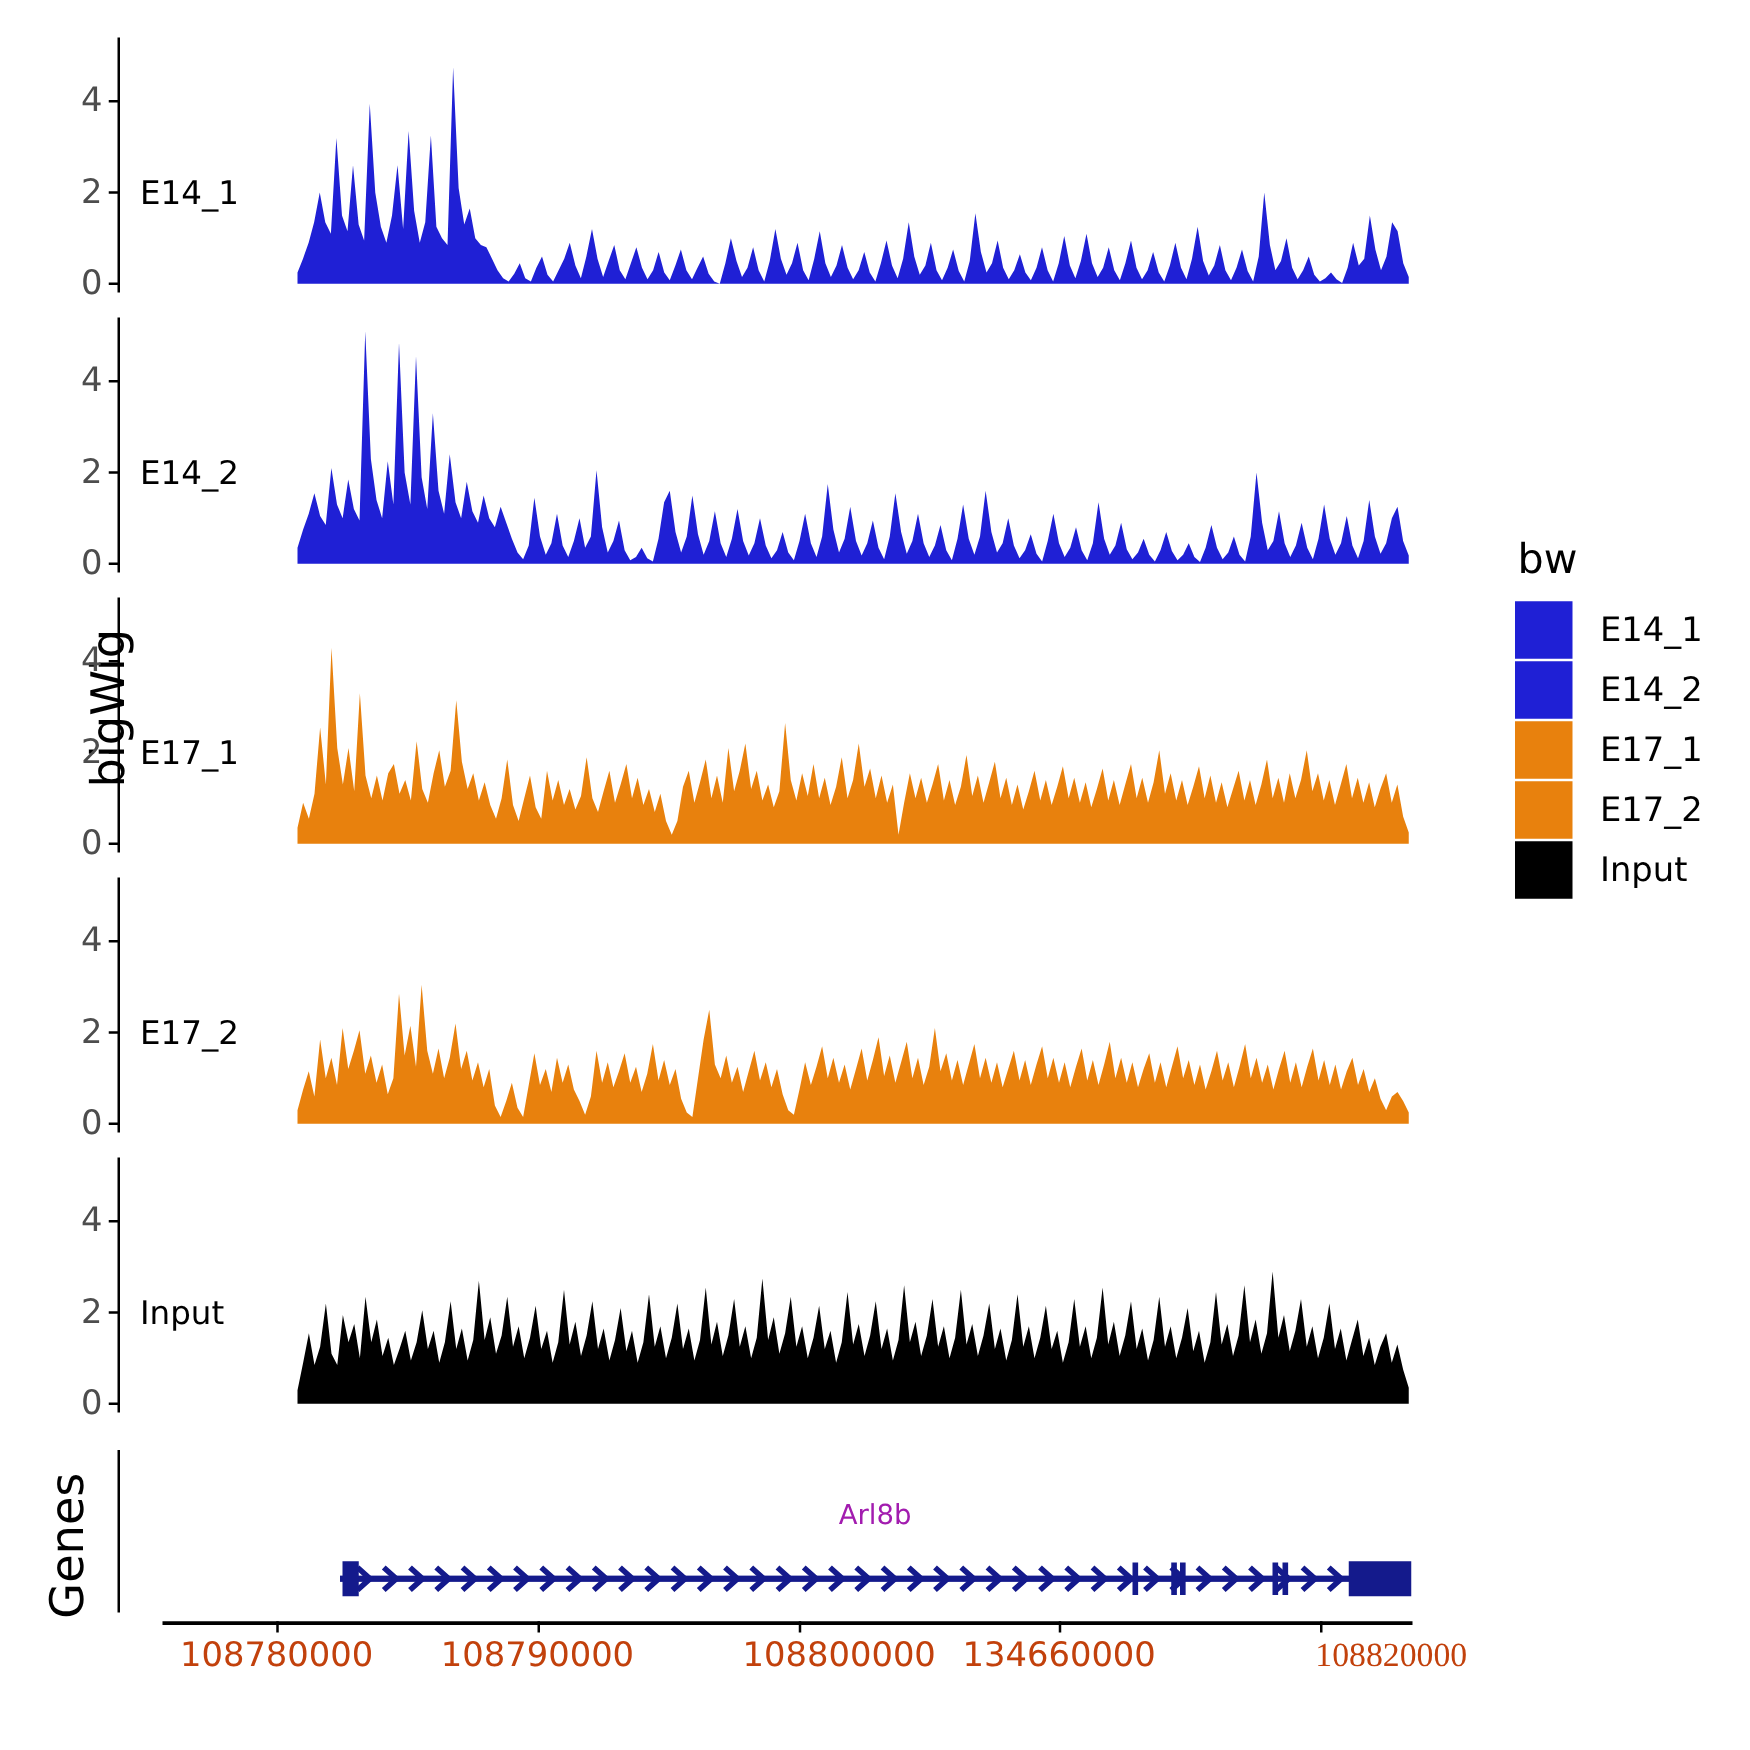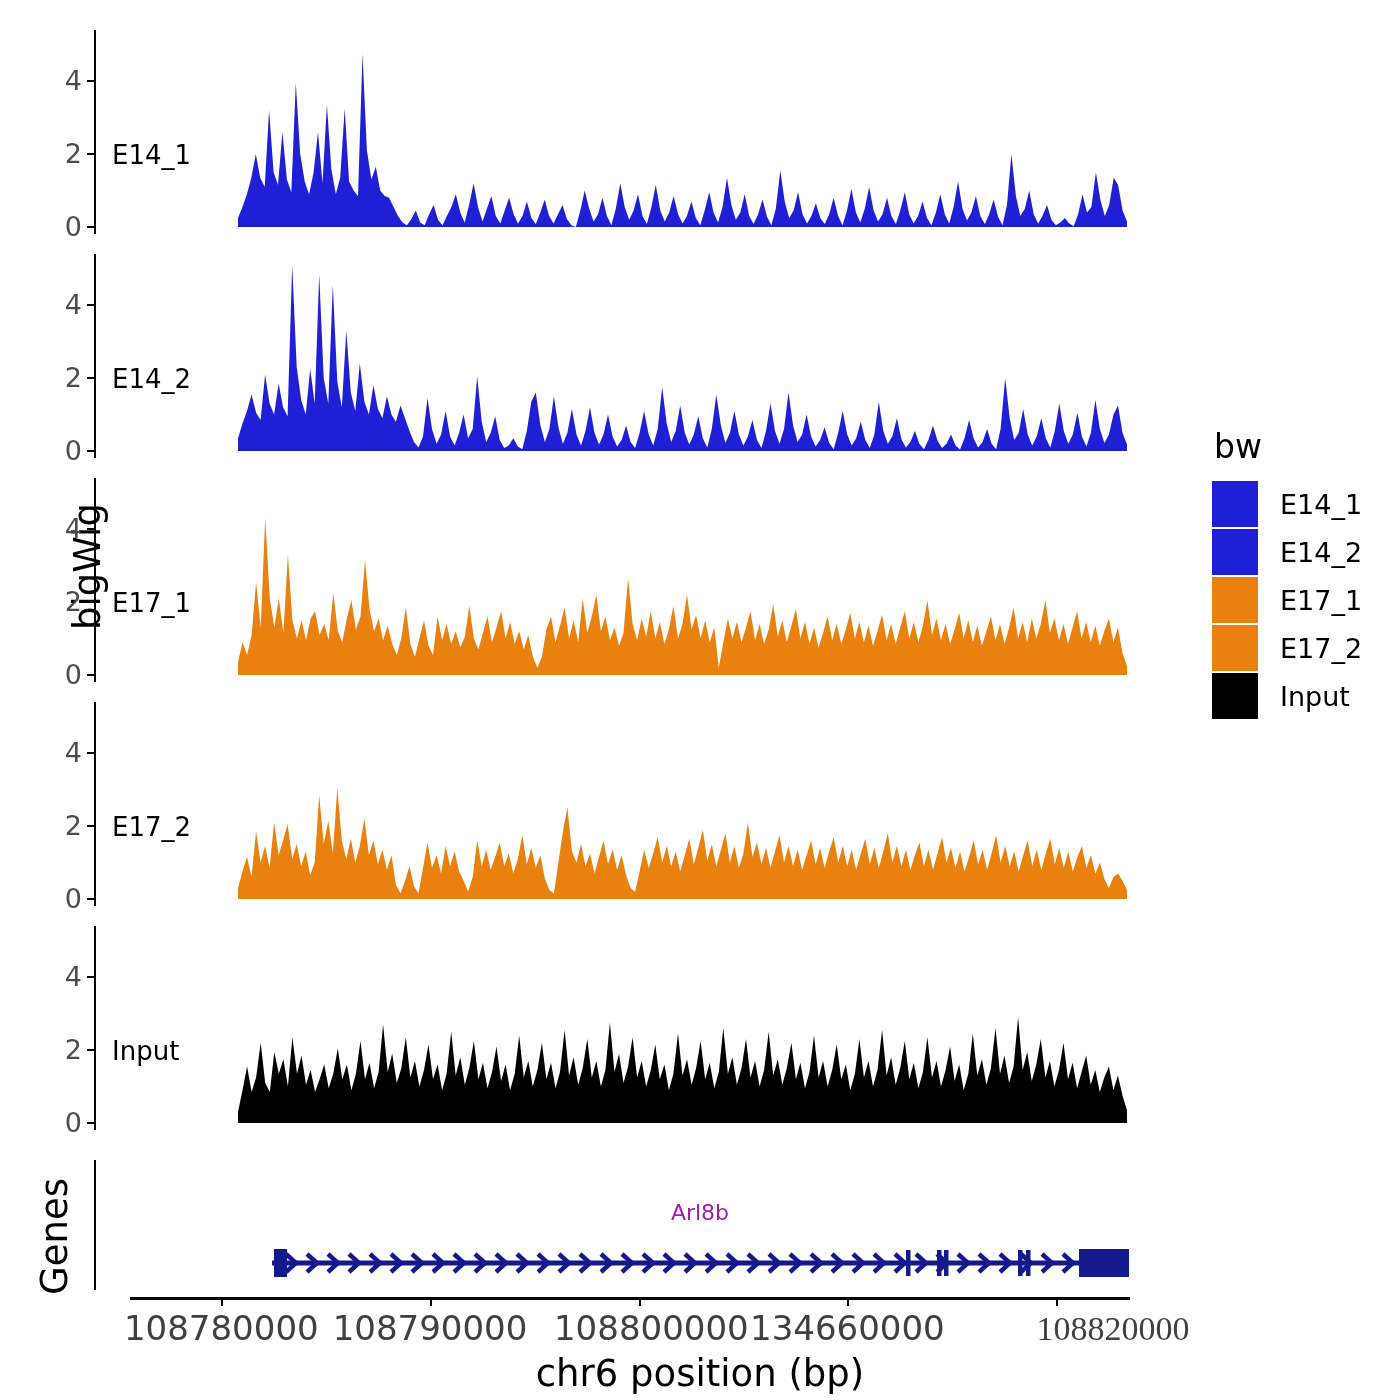--- a/index.html
+++ b/index.html
@@ -39,21 +39,21 @@
     font-size:37px;color:#000;text-align:center;
     transform:rotate(-90deg);transform-origin:center center;
   }
 
   
   #xaxisline{
     position:absolute;left:130px;top:1297px;width:1000px;height:3px;background:#000;
   }
   .xtick{position:absolute;top:1297px;width:2px;height:9px;background:#000;}
   .xticklabel{
-    position:absolute;top:1310px;font-size:34px;color:#404040;
+    position:absolute;top:1310px;font-size:27px;color:#c2410c;
     text-align:center;width:220px;line-height:1.1;
   }
   #xlab{
     position:absolute;left:0;right:0;top:1352px;text-align:center;
     font-size:37px;color:#000;
   }
 
   
   #genepanelline{
     position:absolute;left:94px;top:1160px;width:2px;height:130px;background:#000;
@@ -205,21 +205,20 @@
       <div class="xticklabel" style="left: 111.305px;">108780000</div>
       <div class="xtick" style="left: 429.991px;"></div>
       <div class="xticklabel" style="left: 319.991px;">108790000</div>
       <div class="xtick" style="left: 638.676px;"></div>
       <div class="xticklabel" style="left: 528.676px; text-align: right;">108800000</div>
       <div class="xtick" style="left: 847.362px;"></div>
       <div class="xticklabel" style="left: 737.362px;">134660000</div>
       <div class="xtick" style="left: 1056.05px;"></div>
       <div class="xticklabel" style="left: 1003px; font-family: Liberation Serif, serif;">108820000</div>
     </div>
-  <div id="xlab">chr6 position (bp)</div>
 
   <div id="legend">
     <div class="ltitle">bw</div>
     <div id="legendrows">
         <div class="lrow">
           <div class="lkey" style="background: rgb(31, 32, 213);"></div>
           <div class="llabel">E14_1</div>
         </div>
         <div class="lrow">
           <div class="lkey" style="background: rgb(31, 32, 213);"></div>

